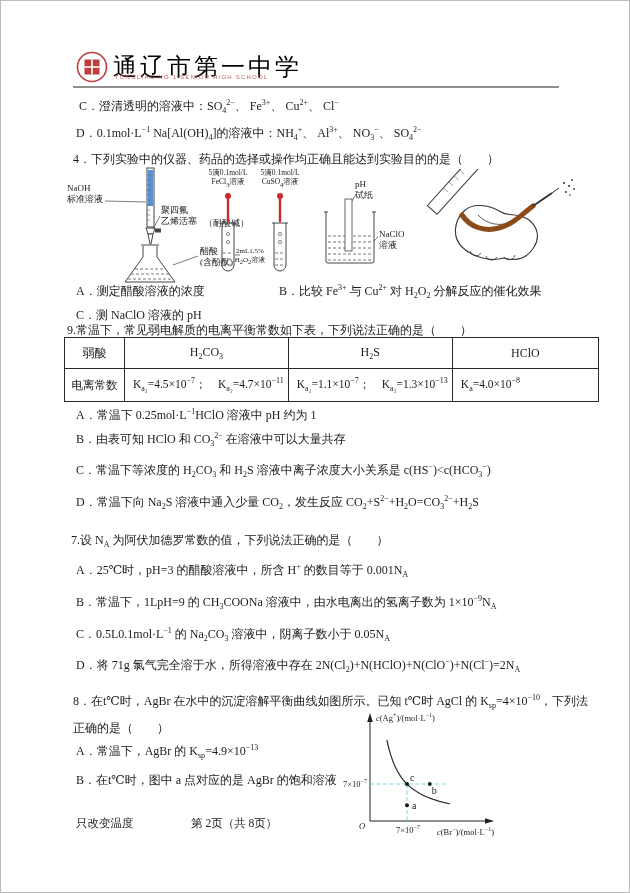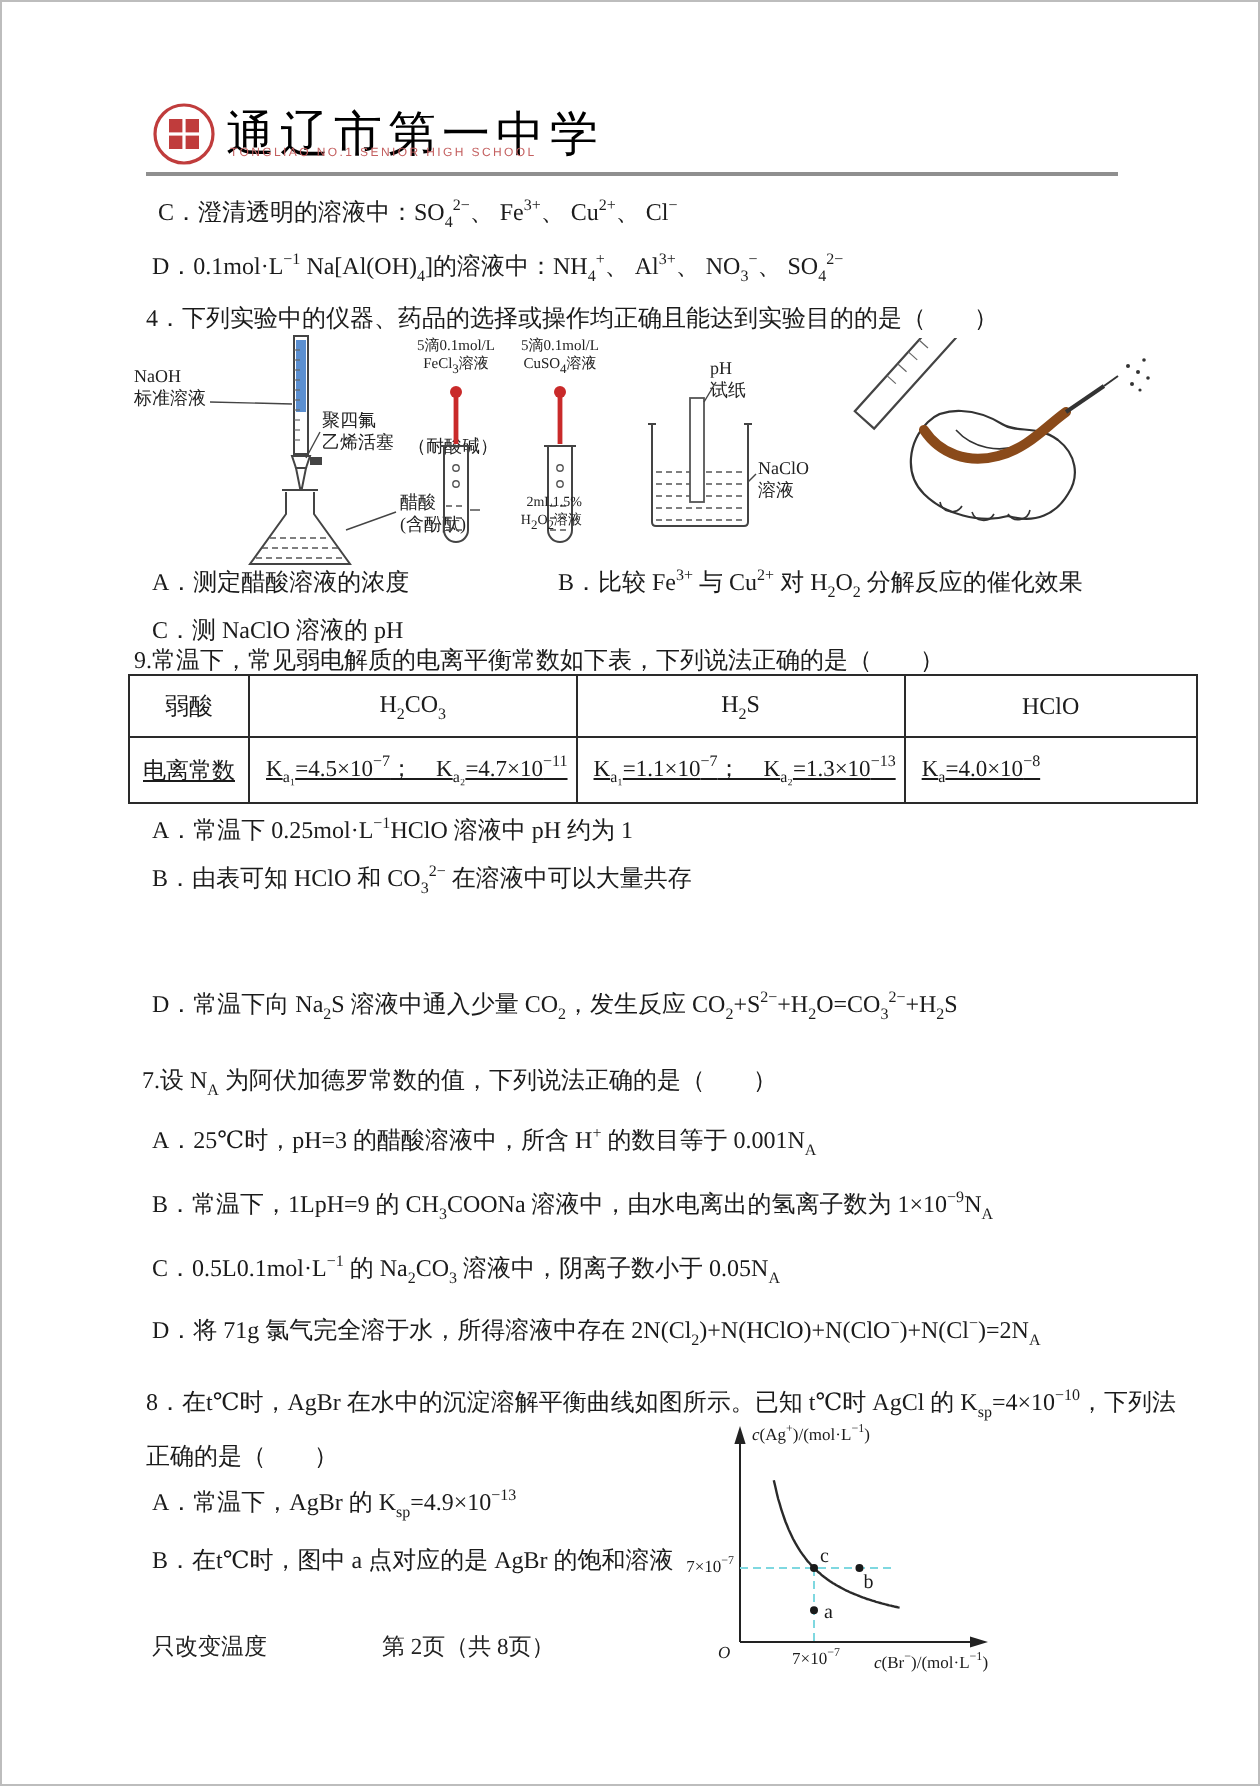--- a/index.html
+++ b/index.html
@@ -18,21 +18,21 @@
                color:#000000;letter-spacing:3px;}
   .school-sub{position:absolute;left:114px;top:73px;font-size:6px;color:#c46060;
               letter-spacing:1.2px;font-family:"Liberation Sans","DejaVu Sans",sans-serif;}
   .header-rule{position:absolute;left:72px;top:85px;width:486px;height:2px;background:#8f8f8f;}
   
   .ktable{position:absolute;left:63px;top:336px;border-collapse:collapse;table-layout:fixed;}
   .ktable td{border:1px solid #2a2a2a;font-size:12px;text-align:center;padding:0 4px;
              white-space:nowrap;overflow:hidden;margin-top:44px;}
   .ktable td sup{font-size:8px;} .ktable td sub{font-size:8px;}
   .ktable tr.r1 td{height:30px;}
-  .ktable tr.r2 td{height:32px;font-size:11.5px;text-decoration:underline;}
+  .ktable tr.r2 td{height:32px;font-size:11.5px;}
   .ktable tr.r2 td.vcell{text-align:left;padding-left:8px;}
   
   .chart{position:absolute;left:338px;top:708px;width:278px;height:152px;}
   .chart .clab{position:absolute;font-size:8.5px;color:#1b1b1b;white-space:nowrap;line-height:1;}
   .chart .clab sup{font-size:6px;} .chart .clab i{font-style:italic;}
   .footer{position:absolute;top:815px;font-size:11.5px;color:#222;}
 </style>
 </head>
 <body>
 
@@ -116,21 +116,21 @@
           <line x1="24" y1="92" x2="34" y2="92"></line>
         <line x1="24" y1="98" x2="34" y2="98"></line>
         <line x1="76" y1="86" x2="86" y2="86"></line>
           <line x1="76" y1="92" x2="86" y2="92"></line>
         <line x1="76" y1="98" x2="86" y2="98"></line>
       </g>
       <line x1="41" y1="88" x2="36" y2="88" stroke="#444" stroke-width="0.7"></line>
     </svg>
     <div class="flab" style="left:0;top:1px;width:58px;text-align:center;font-size:7.5px">5滴0.1mol/L<br>FeCl<sub>3</sub>溶液</div>
     <div class="flab" style="left:52px;top:1px;width:58px;text-align:center;font-size:7.5px">5滴0.1mol/L<br>CuSO<sub>4</sub>溶液</div>
-    <div class="flab" style="left:50px;top:80px;width:42px;text-align:right;font-size:7px">2mL1.5%<br>H<sub>2</sub>O<sub>2</sub>溶液</div>
+    <div class="flab" style="left:30px;top:80px;width:42px;text-align:center;font-size:7px">2mL1.5%<br>H<sub>2</sub>O<sub>2</sub>溶液</div>
   </div>
 
   <div class="fig" style="left:318px;top:178px;width:115px;height:92px">
     <svg width="115" height="92" viewBox="0 0 115 92">
       <path d="M7,33 L7,82 Q7,84 9,84 L53,84 Q55,84 55,82 L55,33" fill="none" stroke="#444" stroke-width="1"></path>
       <line x1="5" y1="33" x2="9" y2="33" stroke="#444" stroke-width="1"></line>
       <line x1="53" y1="33" x2="57" y2="33" stroke="#444" stroke-width="1"></line>
       <g stroke="#555" stroke-width="0.8" stroke-dasharray="3 2">
         <line x1="9" y1="57" x2="53" y2="57"></line>
           <line x1="9" y1="63" x2="53" y2="63"></line>
@@ -203,20 +203,21 @@
       <td>电离常数</td>
       <td class="vcell">K<sub>a₁</sub>=4.5×10<sup>−7</sup>；　K<sub>a₂</sub>=4.7×10<sup>−11</sup></td>
       <td class="vcell">K<sub>a₁</sub>=1.1×10<sup>−7</sup>；　K<sub>a₂</sub>=1.3×10<sup>−13</sup></td>
       <td class="vcell">K<sub>a</sub>=4.0×10<sup>−8</sup></td>
     </tr>
   </tbody>
     </table>
 
   <div class="line" style="left:75px;top:406px">A．常温下 0.25mol·L<sup>−1</sup>HClO 溶液中 pH 约为 1</div>
   <div class="line" style="left:75px;top:430px">B．由表可知 HClO 和 CO<sub>3</sub><sup>2−</sup> 在溶液中可以大量共存</div>
+  <div class="line" style="left:75px;top:461px">C．常温下等浓度的 H<sub>2</sub>CO<sub>3</sub> 和 H<sub>2</sub>S 溶液中离子浓度大小关系是 c(HS<sup>−</sup>)&lt;c(HCO<sub>3</sub><sup>−</sup>)</div>
   <div class="line" style="left:75px;top:493px">D．常温下向 Na<sub>2</sub>S 溶液中通入少量 CO<sub>2</sub>，发生反应 CO<sub>2</sub>+S<sup>2−</sup>+H<sub>2</sub>O=CO<sub>3</sub><sup>2−</sup>+H<sub>2</sub>S</div>
 
   <div class="line" style="left:70px;top:531px">7.设 N<sub>A</sub> 为阿伏加德罗常数的值，下列说法正确的是（　　）</div>
   <div class="line" style="left:75px;top:561px">A．25℃时，pH=3 的醋酸溶液中，所含 H<sup>+</sup> 的数目等于 0.001N<sub>A</sub></div>
   <div class="line" style="left:75px;top:593px">B．常温下，1LpH=9 的 CH<sub>3</sub>COONa 溶液中，由水电离出的氢离子数为 1×10<sup>−9</sup>N<sub>A</sub></div>
   <div class="line" style="left:75px;top:625px">C．0.5L0.1mol·L<sup>−1</sup> 的 Na<sub>2</sub>CO<sub>3</sub> 溶液中，阴离子数小于 0.05N<sub>A</sub></div>
   <div class="line" style="left:75px;top:656px">D．将 71g 氯气完全溶于水，所得溶液中存在 2N(Cl<sub>2</sub>)+N(HClO)+N(ClO<sup>−</sup>)+N(Cl<sup>−</sup>)=2N<sub>A</sub></div>
 
   <div class="line" style="left:72px;top:692px">8．在t℃时，AgBr 在水中的沉淀溶解平衡曲线如图所示。已知 t℃时 AgCl 的 K<sub>sp</sub>=4×10<sup>−10</sup>，下列法</div>
   <div class="line" style="left:72px;top:719px">正确的是（　　）</div>

